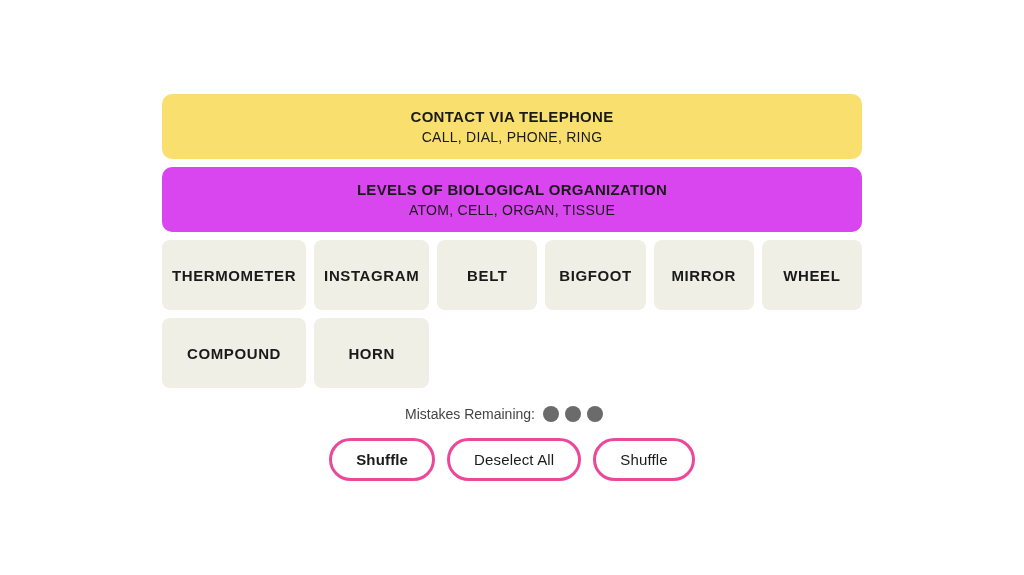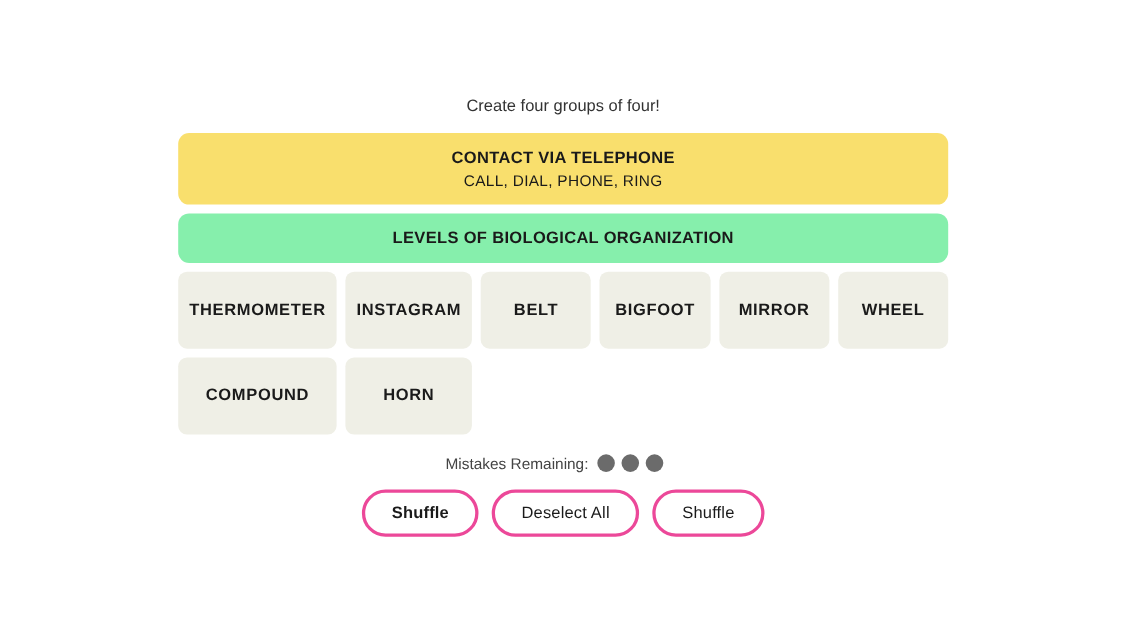--- a/index.html
+++ b/index.html
@@ -46,21 +46,21 @@
       flex-direction: column;
       align-items: center;
       gap: 4px;
     }
 
     .solved-group.yellow {
       background-color: #f9df6d;
     }
 
     .solved-group.purple {
-      background-color: #86efac;
+      background-color: #d946ef;
     }
 
     .solved-group-title {
       font-size: 15px;
       font-weight: 700;
       letter-spacing: 0.02em;
       color: #1a1a1a;
       text-transform: uppercase;
     }
 
@@ -150,29 +150,29 @@
     }
 
     .btn.submit {
       font-weight: 400;
     }
   </style>
 </head>
 <body>
 
 <div class="game-container">
-  <div class="instruction">Create four groups of four!</div>
 
   <div class="groups-area">
   <div class="solved-group yellow">
         <div class="solved-group-title">CONTACT VIA TELEPHONE</div>
         <div class="solved-group-words">CALL, DIAL, PHONE, RING</div>
       </div>
       <div class="solved-group purple">
         <div class="solved-group-title">LEVELS OF BIOLOGICAL ORGANIZATION</div>
+        <div class="solved-group-words">ATOM, CELL, ORGAN, TISSUE</div>
       </div>
     </div>
 
   <div class="grid-area">
   <button class="word-tile">THERMOMETER</button>
       <button class="word-tile">INSTAGRAM</button>
       <button class="word-tile">BELT</button>
       <button class="word-tile">BIGFOOT</button>
       <button class="word-tile">MIRROR</button>
       <button class="word-tile">WHEEL</button>

